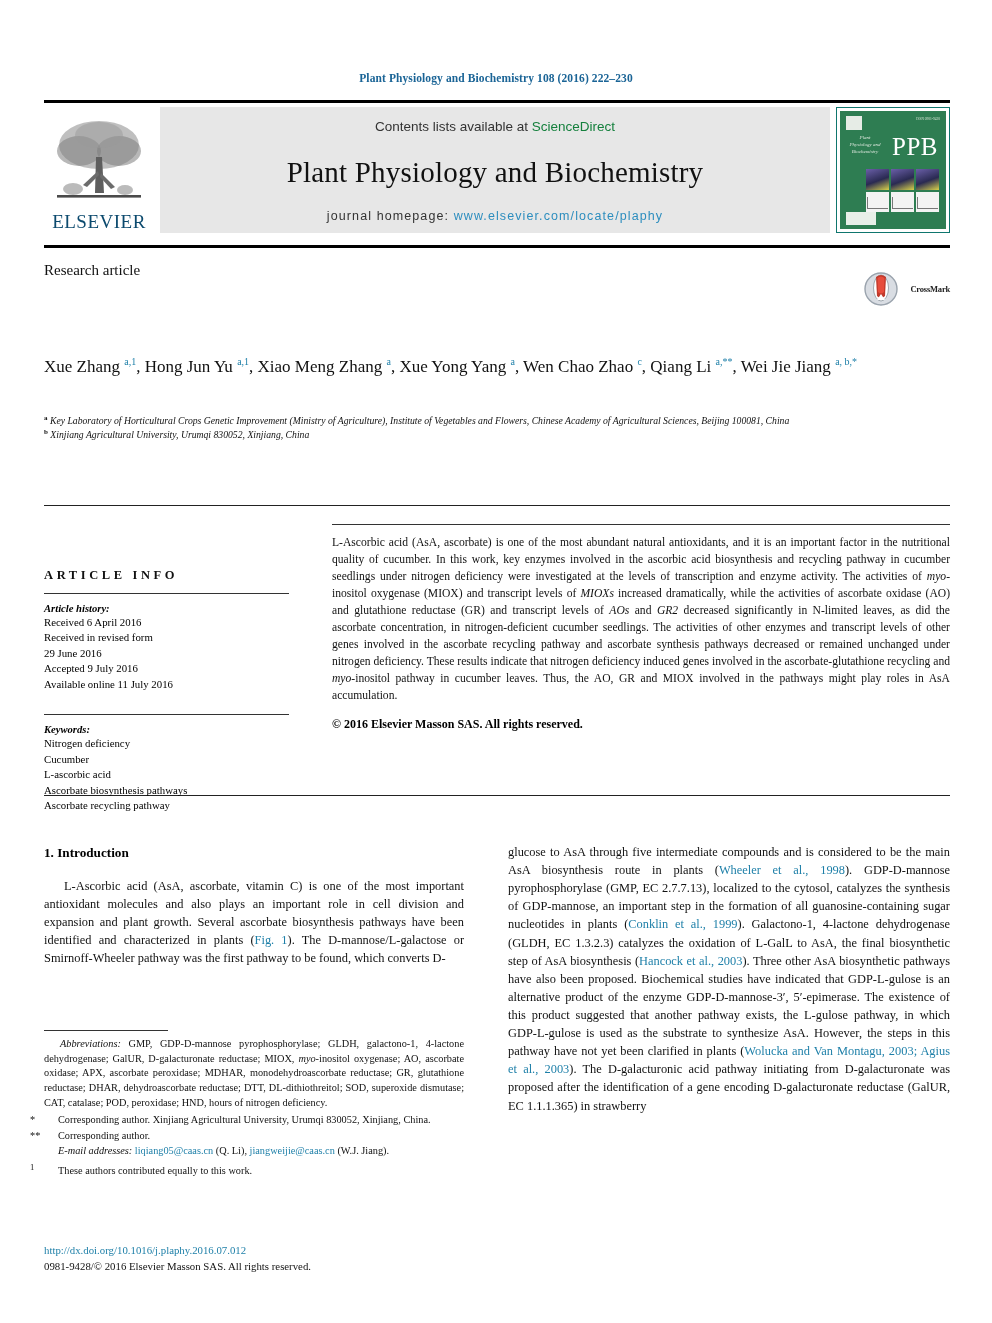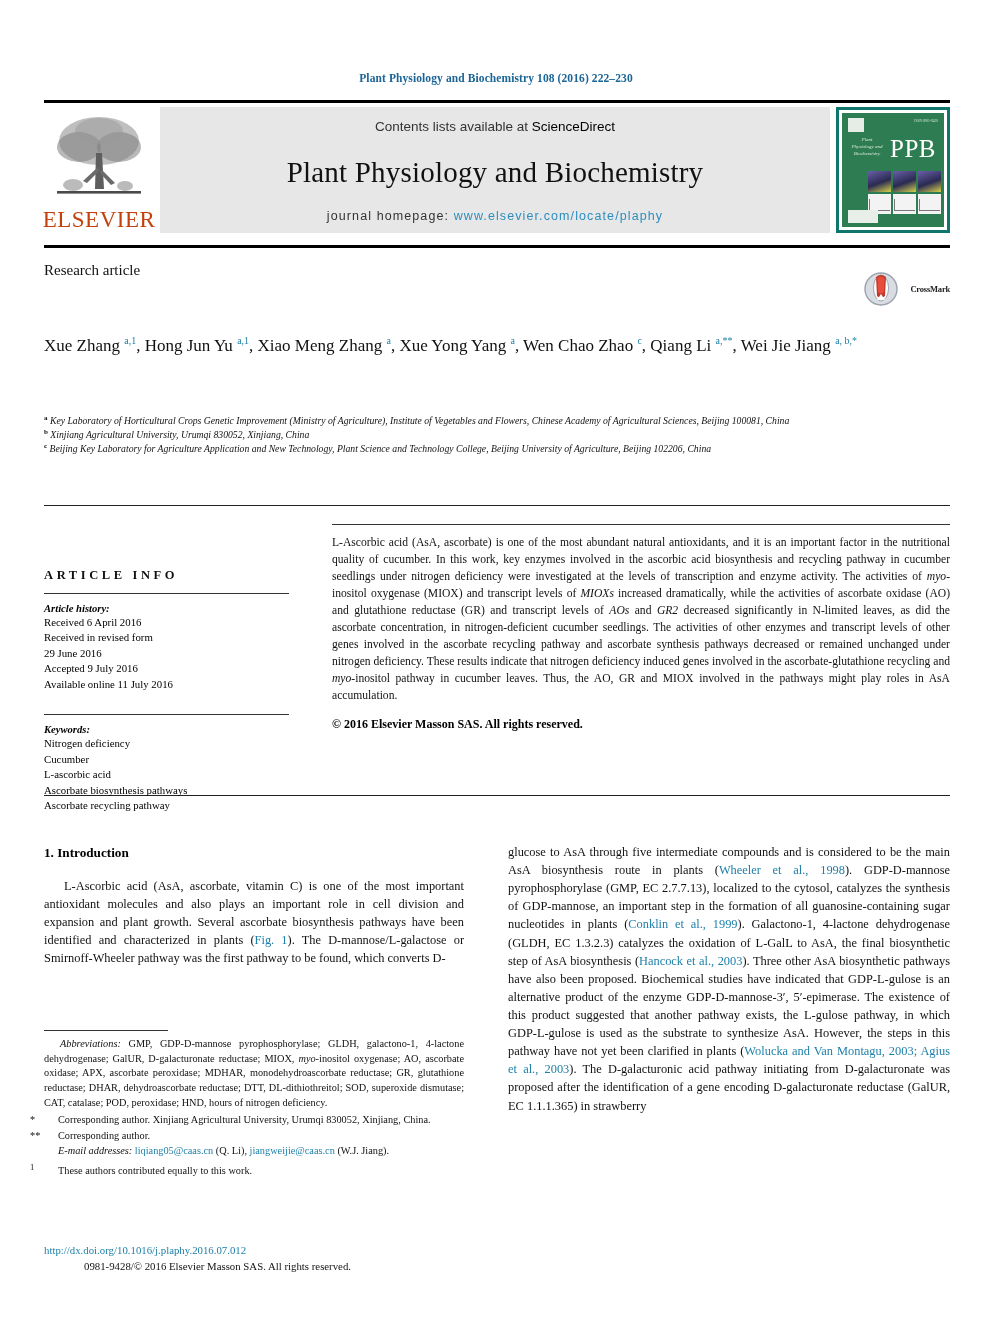--- a/index.html
+++ b/index.html
@@ -55,23 +55,23 @@
     flex: 0 0 110px;
     display: flex;
     flex-direction: column;
     align-items: center;
     justify-content: flex-end;
     padding-bottom: 2px;
   }
   .tree-svg { display:block; }
   .elsevier-word {
     font-family: "Liberation Serif", serif;
-    font-size: 23px;
+    font-size: 19px;
     letter-spacing: 0.5px;
-    color: #c2410c;
+    color: #0c4a6e;
     font-weight: normal;
     line-height: 1;
     margin-top: 1px;
   }
   .masthead-center {
     flex: 1 1 auto;
     background: #e7e7e7;
     display: flex;
     flex-direction: column;
     align-items: center;
@@ -79,42 +79,42 @@
     padding: 12px 10px 10px 10px;
     margin-left: 6px;
     margin-right: 6px;
   }
   .contents-line {
     font-family: "Liberation Sans", sans-serif;
     font-size: 13.5px;
     color: #333;
   }
   .contents-line .sd {
-    color: #000000;
+    color: #15803d;
   }
   .journal-title {
     font-family: "Liberation Serif", serif;
     font-size: 29px;
     color: #111;
     letter-spacing: 0.2px;
     margin: 6px 0 4px 0;
   }
   .homepage-line {
     font-family: "Liberation Sans", sans-serif;
     font-size: 12.5px;
     letter-spacing: 1.1px;
     color: #333;
   }
   .homepage-line .url {
     color: #2c8dbe;
   }
   .cover-thumb {
     flex: 0 0 114px;
     width: 114px;
-    border: 3px solid #0f766e;
+    border: 1px solid #0f766e;
     background: #ffffff;
     padding: 3px;
     box-sizing: border-box;
     display: flex;
   }
   .cover-inner {
     background: #2e7d52;
     width: 100%;
     position: relative;
     display: flex;
@@ -239,21 +239,21 @@
     font-size: 8.5px;
     font-weight: bold;
     font-family: "Liberation Serif", serif;
     color: #222;
     letter-spacing: -0.2px;
   }
 
   .authors {
     position: absolute;
     left: 44px;
-    top: 334px;
+    top: 355px;
     width: 830px;
     font-size: 17px;
     line-height: 1.45;
     color: #111;
   }
   .authors sup {
     color: #1d7fa8;
     font-size: 10px;
     vertical-align: super;
   }
@@ -394,21 +394,21 @@
   }
   .doi-block {
     position: absolute;
     left: 44px;
     top: 1243px;
     width: 430px;
     font-size: 10.8px;
     line-height: 1.45;
   }
   .doi-link { color: #1d7fa8; }
-  .copy-line { font-weight: normal; color: #111; margin-left: 40px; }
+  .copy-line { font-weight: normal; color: #111; }
 </style>
 </head>
 <body>
 
 <div class="page">
 
   <div class="runhead">Plant Physiology and Biochemistry 108 (2016) 222–230</div>
 
   <div class="masthead">
     <div class="masthead-inner">
@@ -478,21 +478,20 @@
       <path d="M17 22 l4 6 h-8 z" fill="#ffffff"></path>
     </svg>
     <span class="crossmark-label">CrossMark</span>
   </div>
 
   <div class="authors">Xue Zhang <sup>a,1</sup>, Hong Jun Yu <sup>a,1</sup>, Xiao Meng Zhang <sup>a</sup>, Xue Yong Yang <sup>a</sup>, Wen Chao Zhao <sup>c</sup>, Qiang Li <sup>a,**</sup>, Wei Jie Jiang <sup>a, b,*</sup></div>
 
   <div class="affil">
     <div><sup>a</sup> <span>Key Laboratory of Horticultural Crops Genetic Improvement (Ministry of Agriculture), Institute of Vegetables and Flowers, Chinese Academy of Agricultural Sciences, Beijing 100081, China</span></div>
     <div><sup>b</sup> <span>Xinjiang Agricultural University, Urumqi 830052, Xinjiang, China</span></div>
-    <div><sup>c</sup> <span>Beijing Key Laboratory for Agriculture Application and New Technology, Plant Science and Technology College, Beijing University of Agriculture, Beijing 102206, China</span></div>
   </div>
 
   <div class="rule-med" style="left:44px; top:505px; width:906px;"></div>
   <div class="rule-med" style="left:44px; top:795px; width:906px; border-top-width:1.2px;"></div>
 
   <div class="info-col">
     <div class="sec-head">ARTICLE INFO</div>
     <div class="hl"></div>
     <div class="info-sub">Article history:</div>
     <div class="info-line">Received 6 April 2016</div>

